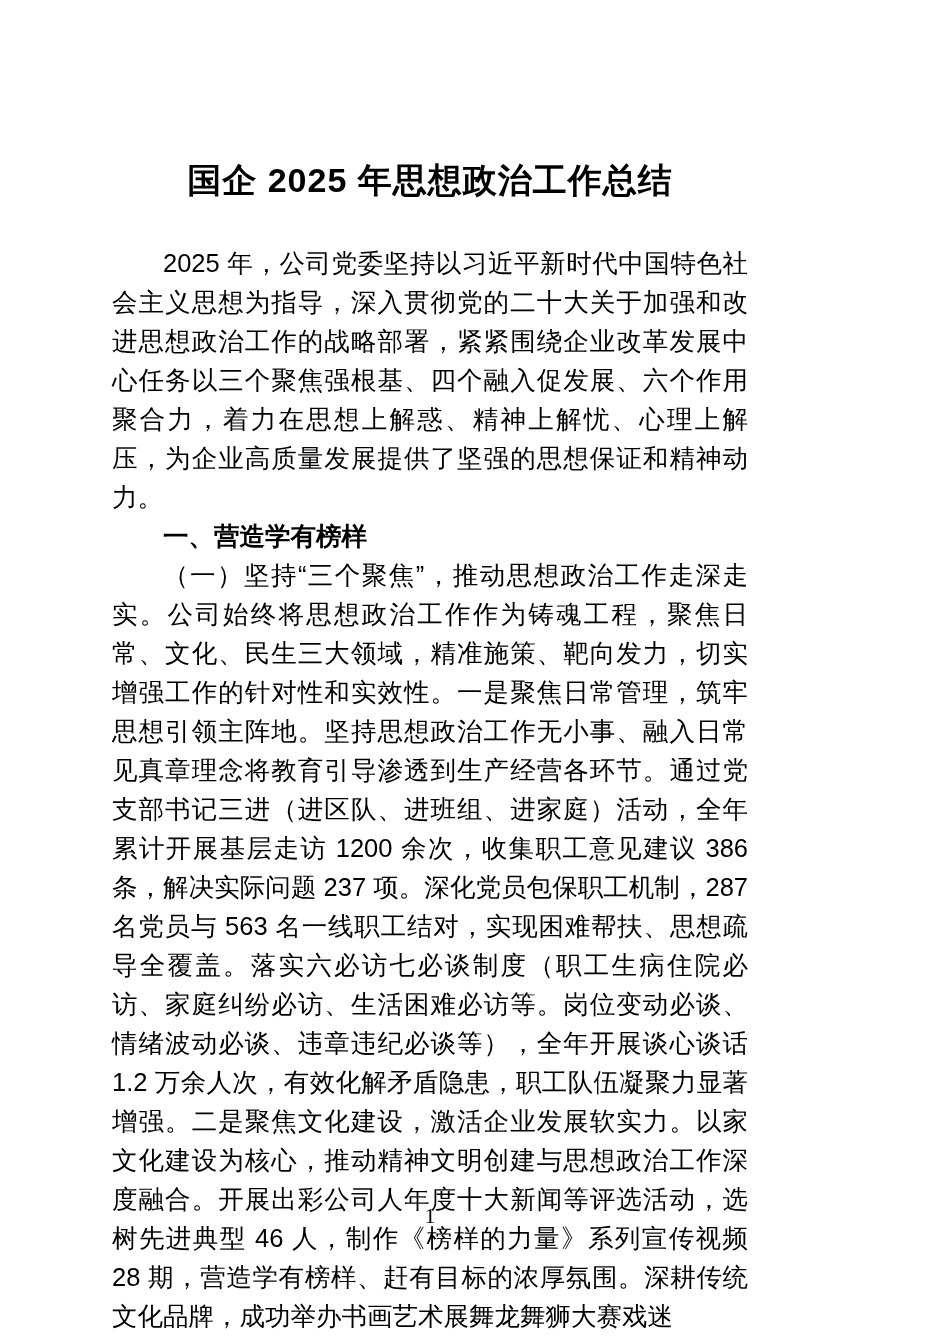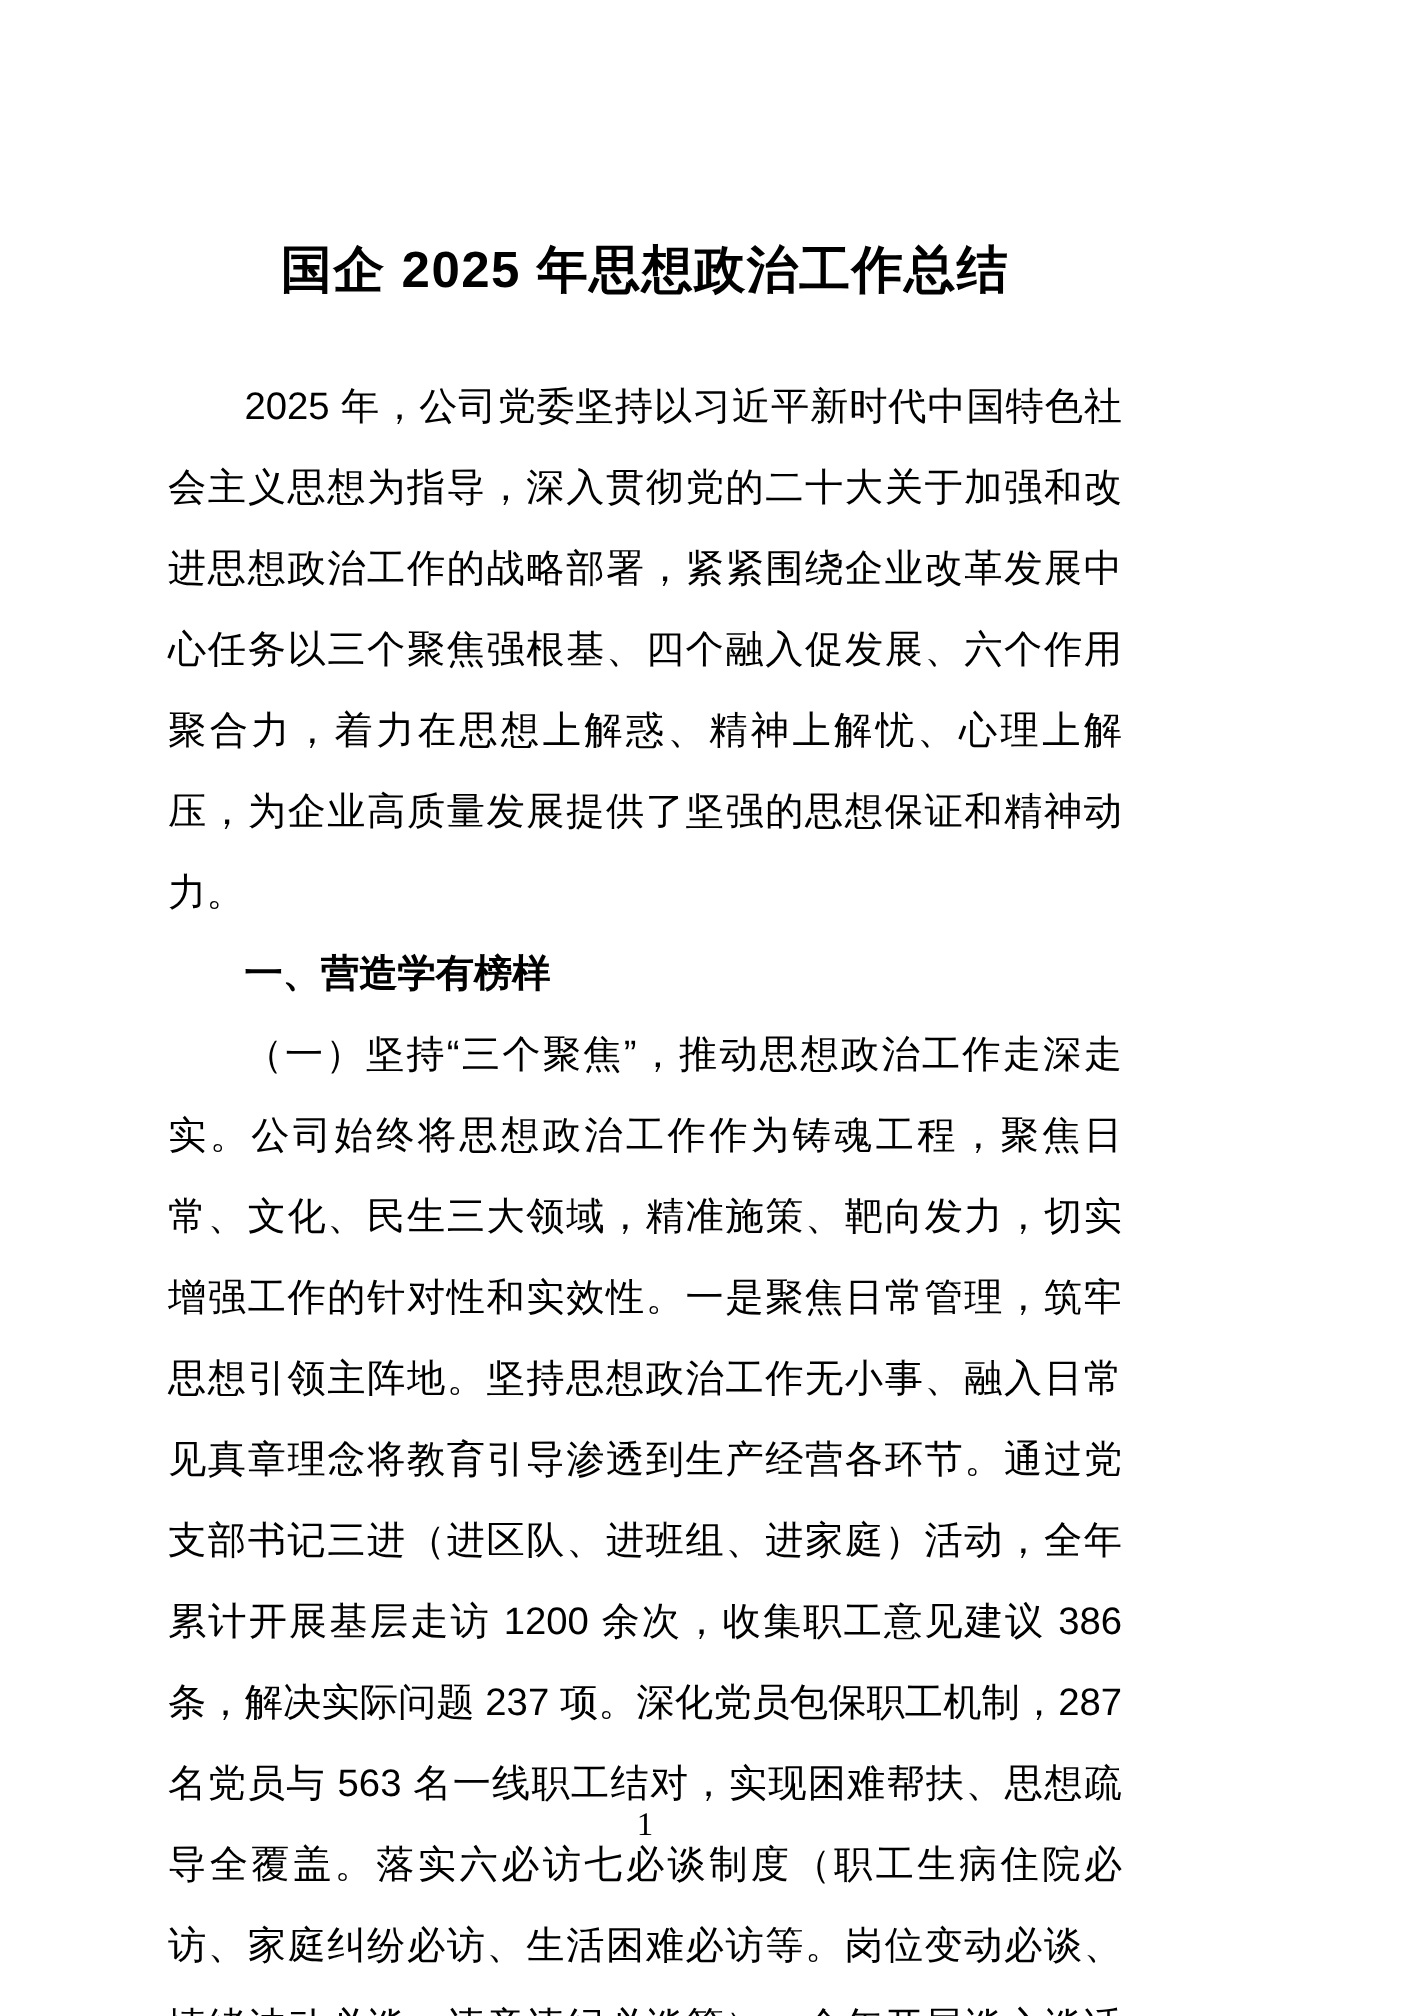--- a/index.html
+++ b/index.html
@@ -31,21 +31,21 @@
     letter-spacing: 1px;
     font-family: "Liberation Sans", "DejaVu Sans", sans-serif;
     line-height: 1.35;
   }
   .body-block {
     margin-top: 40px;
   }
   p.para {
     margin: 0;
     font-size: 25.5px;
-    line-height: 54px;
+    line-height: 39px;
     text-align: justify;
     text-justify: inter-ideograph;
     text-indent: 51px;
     font-family: "Liberation Sans", "DejaVu Sans", sans-serif;
     letter-spacing: 0px;
   }
   p.para.heading {
     font-weight: bold;
   }
   .page-number {

